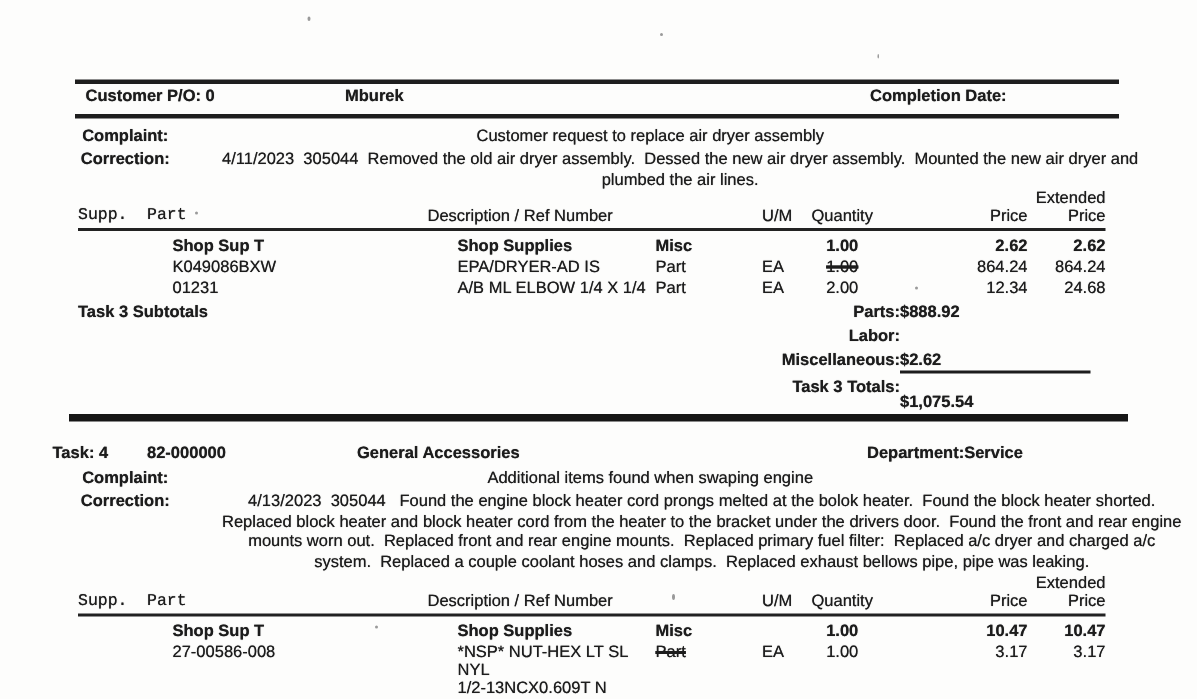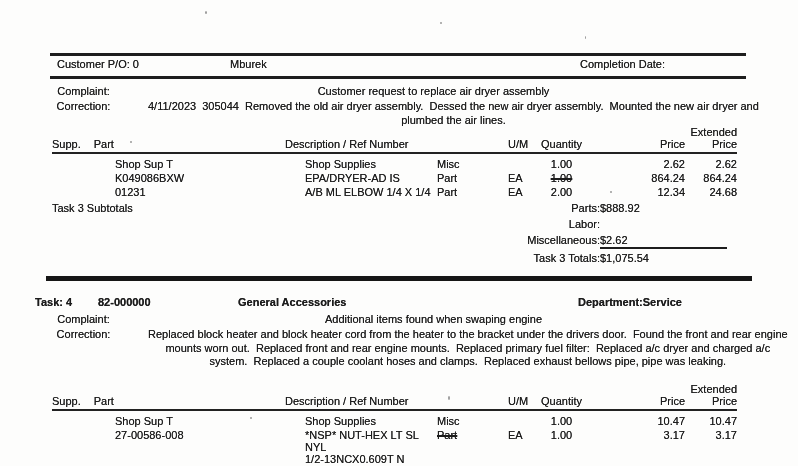--- a/index.html
+++ b/index.html
@@ -3,21 +3,21 @@
 <meta charset="utf-8">
 <style>
   * { margin:0; padding:0; box-sizing:border-box; }
   html,body { background:#e8e8e8; }
   .page {
     position:relative; width:798px; height:466px; background:#fdfdfc;
     font-family:"Liberation Sans","DejaVu Sans",sans-serif;
     font-size:11px; color:#1c1c1c; overflow:hidden;
     text-shadow:0 0 .45px rgba(25,25,25,.85);
   }
-  .b { font-weight:normal; }
+  .b { font-weight:bold; }
   .pre { white-space:pre;margin-left:33px; }
   .rule { position:absolute; left:50px; width:696px; background:#1e1e1e; }
   .rule.r1 { top:53px; height:3px; }
   .rule.r2 { top:76px; height:3px; }
   .rule.div { top:276px; height:5px; left:46px; width:706px; background:#161616; }
   
   .hdr-row { position:absolute; top:58px; left:52px; width:694px; display:grid;
              grid-template-columns:178px 350px auto; }
   
   .lab-row { position:absolute; left:52px; width:700px; display:grid;
@@ -27,30 +27,30 @@
   .thead { position:absolute; left:52px; width:685px; display:grid;
            grid-template-columns:233px 152px 71px 37px 40px 100px 52px;
            align-items:end; border-bottom:2px solid #222; padding-bottom:2px; }
   .tbody { position:absolute; left:52px; width:685px; }
   .trow  { display:grid; grid-template-columns:233px 152px 71px 37px 40px 100px 52px;
            line-height:14px; align-items:start; }
   .c-part { padding-left:63px; }
   .c-desc { line-height:12px; padding-top:1px;margin-left:20px; }
   .num { text-align:right; }
   .c-qty { text-align:center; padding-right:7px; }
-  .hdr-supp { display:flex; }
+  .hdr-supp { display:flex;font-family:Liberation Mono, monospace; }
   .hdr-supp span + span { margin-left:13px; }
   .hdr-ext { text-align:right; line-height:12px; }
   .strike { text-decoration:line-through; text-decoration-thickness:1.5px; }
   
   .subrow { position:absolute; left:52px; width:675px; display:grid;
             grid-template-columns:385px 163px 127px; }
   .subrow .sl { text-align:right; }
   .subrow .sv { text-align:left; padding-right:15px; }
-  .sv.topline { border-top:2px solid #1d1d1d; padding-top:3px; margin-top:-5px; }
+  .sv.topline { border-top:2px solid #1d1d1d; padding-top:13px; margin-top:-5px; }
   
   .task-row { position:absolute; top:296px; left:35px; width:700px; display:grid;
               grid-template-columns:63px 140px 340px auto; font-weight:bold; }
   
   .speck { position:absolute; background:#9a9a9a; border-radius:50%; }
 </style>
 </head>
 <body>
 
 <div class="page">
@@ -157,20 +157,21 @@
     <span>Department:Service</span>
   </div>
 
   <div class="lab-row" style="top:313px;">
     <span class="b">Complaint:</span>
     <span>Additional items found when swaping engine</span>
   </div>
   <div class="lab-row" style="top:328px;">
     <span class="b">Correction:</span>
     <span class="txt">
+      <div class="pre">4/13/2023  305044   Found the engine block heater cord prongs melted at the bolok heater.  Found the block heater shorted.</div>
       <div class="pre">Replaced block heater and block heater cord from the heater to the bracket under the drivers door.  Found the front and rear engine</div>
       <div class="pre">mounts worn out.  Replaced front and rear engine mounts.  Replaced primary fuel filter:  Replaced a/c dryer and charged a/c</div>
       <div class="pre">system.  Replaced a couple coolant hoses and clamps.  Replaced exhaust bellows pipe, pipe was leaking.</div>
     </span>
   </div>
 
   <div class="thead" style="top:383px;">
     <span class="hdr-supp">
       <span>Supp.</span>
       <span>Part</span>

